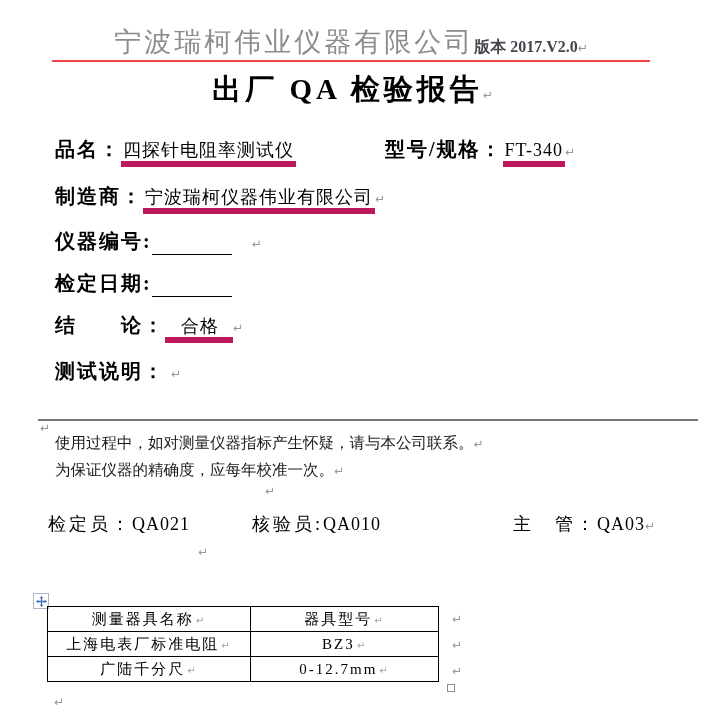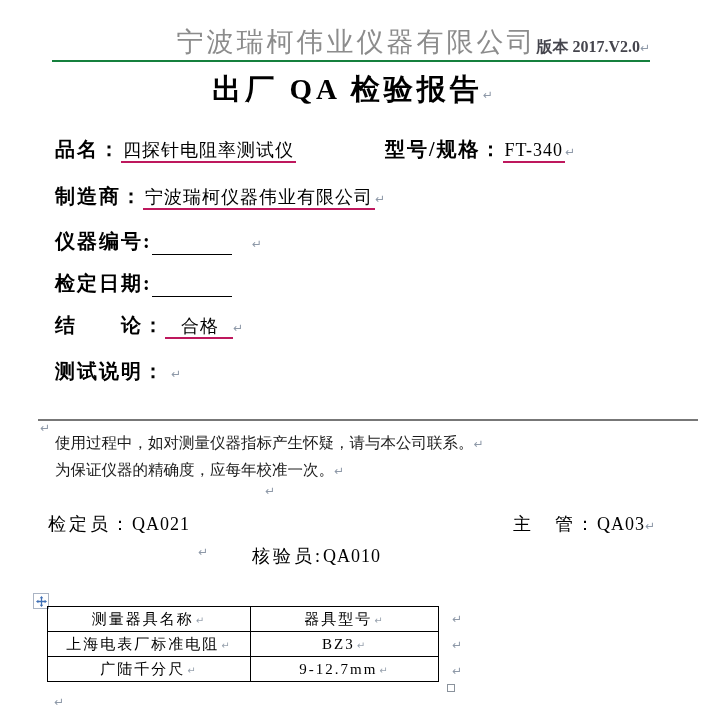--- a/index.html
+++ b/index.html
@@ -2,29 +2,29 @@
 <html><head>
 <meta charset="utf-8">
 <style>
   html,body{margin:0;padding:0;background:#fff;}
   .page{
     position:relative;width:705px;height:724px;background:#ffffff;overflow:hidden;
     font-family:"Liberation Serif","DejaVu Serif",serif;color:#000;
   }
   .abs{position:absolute;white-space:nowrap;}
   
-  .hdr{left:52px;top:14px;width:598px;height:42px;border-bottom:2px solid #15803d;
-       display:flex;justify-content:flex-end;align-items:flex-end;padding-bottom:4px;}
+  .hdr{left:52px;top:14px;width:598px;height:42px;border-bottom:2px solid #ef4444;
+       display:flex;justify-content:center;align-items:flex-end;padding-bottom:4px;}
   .hdr-company{font-size:27px;letter-spacing:3px;color:#8c8c8c;font-weight:500;line-height:1;}
   .hdr-version{font-size:16px;font-weight:bold;color:#45454d;line-height:1.2;}
   
   .ttl{left:0;top:70px;width:705px;text-align:center;font-size:29px;font-weight:bold;letter-spacing:4px;}
   
   .lbl{font-weight:bold;font-size:20px;letter-spacing:2px;}
-  .val{font-size:18px;letter-spacing:1px;border-bottom:2px solid #be185d;padding:0 2px 1px 2px;}
+  .val{font-size:18px;letter-spacing:1px;border-bottom:6px solid #be185d;padding:0 2px 1px 2px;}
   .blank{display:inline-block;border-bottom:1px solid #000;height:20px;vertical-align:bottom;}
   .pilcrow{font-family:"DejaVu Sans",sans-serif;color:#8e99a8;font-size:12px;font-weight:normal;letter-spacing:0;}
   .cellmark{font-family:"DejaVu Sans",sans-serif;color:#98a2ae;font-size:10px;margin-left:2px;}
   .row-product{left:55px;top:136px;}
   .row-manufacturer{left:55px;top:183px;text-align:center;}
   .row-serial{left:55px;top:228px;}
   .row-dates{left:55px;top:270px;width:600px;}
   .row-conclusion{left:55px;top:312px;}
   .row-noteslabel{left:55px;top:358px;}
   .row-notesbody{left:55px;top:386px;font-size:17px;letter-spacing:1px;}
@@ -96,21 +96,21 @@
     <span>使用过程中，如对测量仪器指标产生怀疑，请与本公司联系。</span><span class="pilcrow">↵</span>
   </div>
   <div class="abs row-remark row-remark2">
     <span>为保证仪器的精确度，应每年校准一次。</span><span class="pilcrow">↵</span>
   </div>
 
   <span class="abs pilcrow empty1">↵</span>
 
   <div class="abs row-sign">
     <span class="sig" style="left:48px;"><span class="sig-label">检定员：</span><span>QA021</span></span>
-    <span class="sig" style="left:252px;margin-top:32px;"><span class="sig-label">核验员:</span><span>QA010</span></span>
+    <span class="sig" style="left:252px;"><span class="sig-label">核验员:</span><span>QA010</span></span>
     <span class="sig" style="left:513px;"><span class="sig-label">主　管：</span><span>QA03</span><span class="pilcrow">↵</span></span>
   </div>
 
   <span class="abs pilcrow empty2">↵</span>
 
 
   <div class="abs handle">
     <svg width="11" height="11" viewBox="0 0 16 16">
       <path d="M8 0 L10.6 3.4 H8.9 V6.9 H12.6 V5.4 L16 8 L12.6 10.6 V9.1 H8.9 V12.6 H10.6 L8 16 L5.4 12.6 H7.1 V9.1 H3.4 V10.6 L0 8 L3.4 5.4 V6.9 H7.1 V3.4 H5.4 Z" fill="#3f6fb5"></path>
     </svg>
@@ -121,21 +121,21 @@
       <tr>
         <td class="c1"><span>测量器具名称</span><span class="cellmark">↵</span></td>
         <td class="c2"><span>器具型号</span><span class="cellmark">↵</span></td>
       </tr>
       <tr>
         <td class="c1"><span>上海电表厂标准电阻</span><span class="cellmark">↵</span></td>
         <td class="c2"><span>BZ3</span><span class="cellmark">↵</span></td>
       </tr>
       <tr>
         <td class="c1"><span>广陆千分尺</span><span class="cellmark">↵</span></td>
-        <td class="c2"><span>9-12.7mm</span><span class="cellmark">↵</span></td>
+        <td class="c2"><span>0-12.7mm</span><span class="cellmark">↵</span></td>
       </tr>
     </tbody>
   </table>
 
   <span class="abs pilcrow rowmarks" style="top:612px;">↵</span>
   <span class="abs pilcrow rowmarks" style="top:638px;">↵</span>
   <span class="abs pilcrow rowmarks" style="top:664px;">↵</span>
 
   <div class="abs resize"></div>
 

